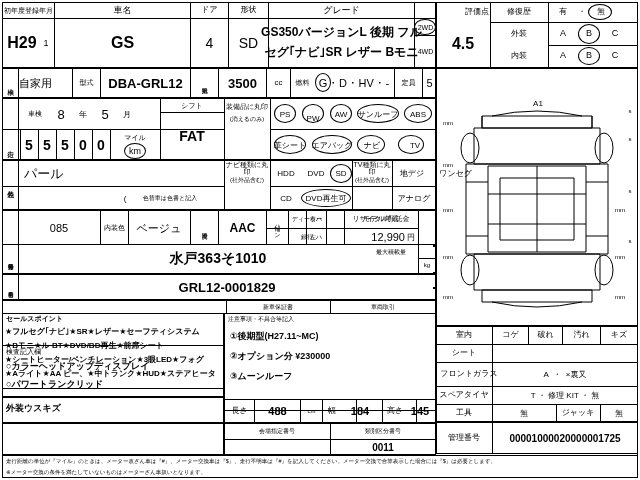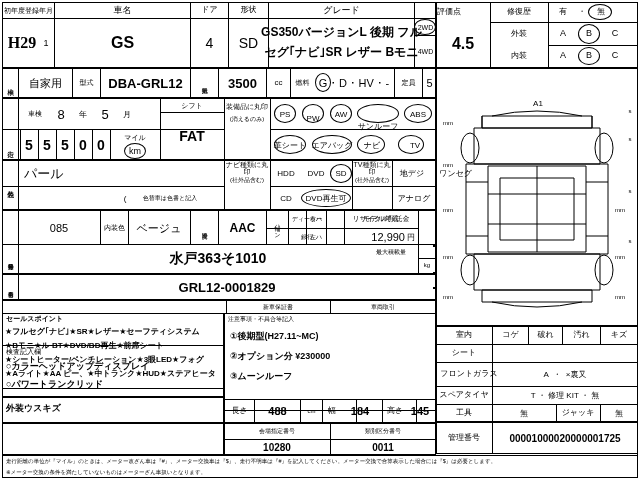--- a/index.html
+++ b/index.html
@@ -42,21 +42,21 @@
   <div class="vr" style="left:414px;top:2px;height:66px;"></div>
   <div class="hr" style="left:2px;top:18px;width:434px;"></div>
   <div class="hr" style="left:414px;top:35px;width:22px;"></div>
 
   <div class="lbl" style="left:3px;top:3px;width:51px;height:15px;">初年度登録年月</div>
   <div class="lbl" style="left:55px;top:3px;width:135px;height:15px;font-size:9px;">車名</div>
   <div class="lbl" style="left:191px;top:3px;width:37px;height:15px;font-size:8px;">ドア</div>
   <div class="lbl" style="left:229px;top:3px;width:39px;height:15px;font-size:8px;">形状</div>
   <div class="lbl" style="left:269px;top:3px;width:145px;height:15px;font-size:9px;">グレード</div>
 
-  <div class="val t16 b" style="left:4px;top:20px;width:36px;height:46px;font-family:Liberation Serif, serif;">H29</div>
+  <div class="val t16 b" style="left:4px;top:20px;width:36px;height:46px;">H29</div>
   <div class="val t9" style="left:38px;top:30px;width:16px;height:26px;">1</div>
   <div class="val t20 b" style="left:55px;top:20px;width:135px;height:46px;">GS</div>
   <div class="val t14" style="left:191px;top:20px;width:37px;height:46px;">4</div>
   <div class="val t14" style="left:229px;top:20px;width:39px;height:46px;">SD</div>
   <div class="val t12 b wrap" style="left:269px;top:22px;width:145px;height:20px;">GS350バージョンL 後期 フル</div>
   <div class="val t12 b wrap" style="left:269px;top:42px;width:145px;height:20px;">セグ｢ナビ｣SR レザー Bモニ</div>
   <div class="val t7" style="left:415px;top:20px;width:21px;height:15px;">2WD</div>
   <div class="val t7" style="left:415px;top:36px;width:21px;height:30px;">4WD</div>
   <div class="ellip" style="left:414px;top:19px;width:22px;height:16px;"></div>
 
@@ -65,21 +65,21 @@
   <div class="vr" style="left:72px;top:68px;height:30px;"></div>
   <div class="vr" style="left:100px;top:68px;height:30px;"></div>
   <div class="vr" style="left:190px;top:68px;height:30px;"></div>
   <div class="vr" style="left:218px;top:68px;height:30px;"></div>
   <div class="vr" style="left:266px;top:68px;height:30px;"></div>
   <div class="vr" style="left:290px;top:68px;height:30px;"></div>
   <div class="vr" style="left:394px;top:68px;height:30px;"></div>
   <div class="vr" style="left:422px;top:68px;height:30px;"></div>
 
   <div class="lbl vert" style="left:3px;top:70px;width:15px;height:26px;font-size:7px;">車検</div>
-  <div class="val t11" style="left:19px;top:69px;width:53px;height:28px;">自家用</div>
+  <div class="val t11" style="left:9px;top:69px;width:53px;height:28px;">自家用</div>
   <div class="lbl" style="left:73px;top:69px;width:27px;height:28px;">型式</div>
   <div class="val t13 b" style="left:101px;top:69px;width:89px;height:28px;">DBA-GRL12</div>
   <div class="lbl vert" style="left:191px;top:70px;width:27px;height:26px;font-size:6px;">排気量</div>
   <div class="val t13 b" style="left:219px;top:69px;width:47px;height:28px;">3500</div>
   <div class="lbl" style="left:267px;top:69px;width:23px;height:28px;font-size:8px;">cc</div>
   <div class="lbl" style="left:291px;top:69px;width:23px;height:28px;">燃料</div>
   <div class="val t11" style="left:314px;top:69px;width:80px;height:28px;">
     <span>G</span>
       <span>&nbsp;･&nbsp;</span>
       <span>D</span>
@@ -126,21 +126,21 @@
   <div class="ellip" style="left:124px;top:143px;width:22px;height:16px;"></div>
 
   <div class="lbl" style="left:225px;top:100px;width:44px;height:14px;font-size:7px;">装備品に丸印</div>
   <div class="lbl tiny" style="left:225px;top:113px;width:44px;height:12px;">(消えるのみ)</div>
   <div class="vr" style="left:270px;top:98px;height:62px;"></div>
   <div class="hr" style="left:270px;top:129px;width:166px;"></div>
 
   <div class="val t8" style="left:272px;top:100px;width:26px;height:28px;">PS</div>
   <div class="val t8" style="left:300px;top:100px;width:26px;height:36px;">PW</div>
   <div class="val t8" style="left:328px;top:100px;width:26px;height:28px;">AW</div>
-  <div class="val t8" style="left:356px;top:100px;width:44px;height:28px;margin-top:12px;">サンルーフ</div>
+  <div class="val t8" style="left:356px;top:100px;width:44px;height:28px;">サンルーフ</div>
   <div class="val t8" style="left:402px;top:100px;width:32px;height:28px;">ABS</div>
   <div class="ellip" style="left:274px;top:104px;width:22px;height:19px;"></div>
   <div class="ellip" style="left:302px;top:104px;width:22px;height:19px;"></div>
   <div class="ellip" style="left:330px;top:104px;width:22px;height:19px;"></div>
   <div class="ellip" style="left:357px;top:104px;width:42px;height:19px;"></div>
   <div class="ellip" style="left:404px;top:104px;width:28px;height:19px;"></div>
 
   <div class="val t8" style="left:272px;top:131px;width:36px;height:28px;">革シート</div>
   <div class="val t8" style="left:310px;top:131px;width:44px;height:28px;">エアバッグ</div>
   <div class="val t8" style="left:356px;top:131px;width:32px;height:28px;">ナビ</div>
@@ -330,31 +330,30 @@
   <div class="val t11 b" style="left:338px;top:400px;width:44px;height:22px;">184</div>
 
   <div class="lbl t8" style="left:383px;top:400px;width:24px;height:22px;">高さ</div>
   <div class="val t11 b" style="left:405px;top:400px;width:30px;height:22px;">145</div>
 
   <div class="bx" style="left:224px;top:423px;width:212px;height:32px;"></div>
   <div class="vr" style="left:330px;top:423px;height:32px;"></div>
   <div class="hr" style="left:224px;top:439px;width:212px;"></div>
   <div class="lbl tiny" style="left:225px;top:424px;width:104px;height:14px;">会場指定番号</div>
   <div class="lbl tiny" style="left:331px;top:424px;width:104px;height:14px;">類別区分番号</div>
-  <div class="val t10 b" style="left:225px;top:440px;width:104px;height:14px;">10280</div>
   <div class="val t10 b" style="left:331px;top:440px;width:104px;height:14px;">0011</div>
 
   <div class="bx" style="left:2px;top:423px;width:222px;height:32px;"></div>
 
   <div class="bx" style="left:436px;top:2px;width:202px;height:66px;"></div>
   <div class="vr" style="left:490px;top:2px;height:66px;"></div>
   <div class="vr" style="left:548px;top:2px;height:66px;"></div>
   <div class="hr" style="left:490px;top:22px;width:148px;"></div>
   <div class="hr" style="left:548px;top:45px;width:90px;"></div>
-  <div class="lbl t8" style="left:427px;top:3px;width:44px;height:18px;">評価点</div>
+  <div class="lbl t8" style="left:455px;top:3px;width:44px;height:18px;">評価点</div>
   <div class="val t20 b" style="left:437px;top:22px;width:52px;height:44px;">4.5</div>
   <div class="lbl t8" style="left:491px;top:3px;width:56px;height:18px;">修復歴</div>
   <div class="lbl t8" style="left:552px;top:3px;width:22px;height:18px;">有</div>
   <div class="lbl t8" style="left:574px;top:3px;width:16px;height:18px;">・</div>
   <div class="lbl t8" style="left:590px;top:3px;width:22px;height:18px;">無</div>
   <div class="ellip" style="left:588px;top:4px;width:24px;height:16px;"></div>
 
   <div class="lbl t8" style="left:491px;top:23px;width:56px;height:22px;">外装</div>
   <div class="lbl t8" style="left:491px;top:46px;width:56px;height:20px;">内装</div>
   <div class="lbl t9" style="left:552px;top:23px;width:22px;height:22px;">A</div>

